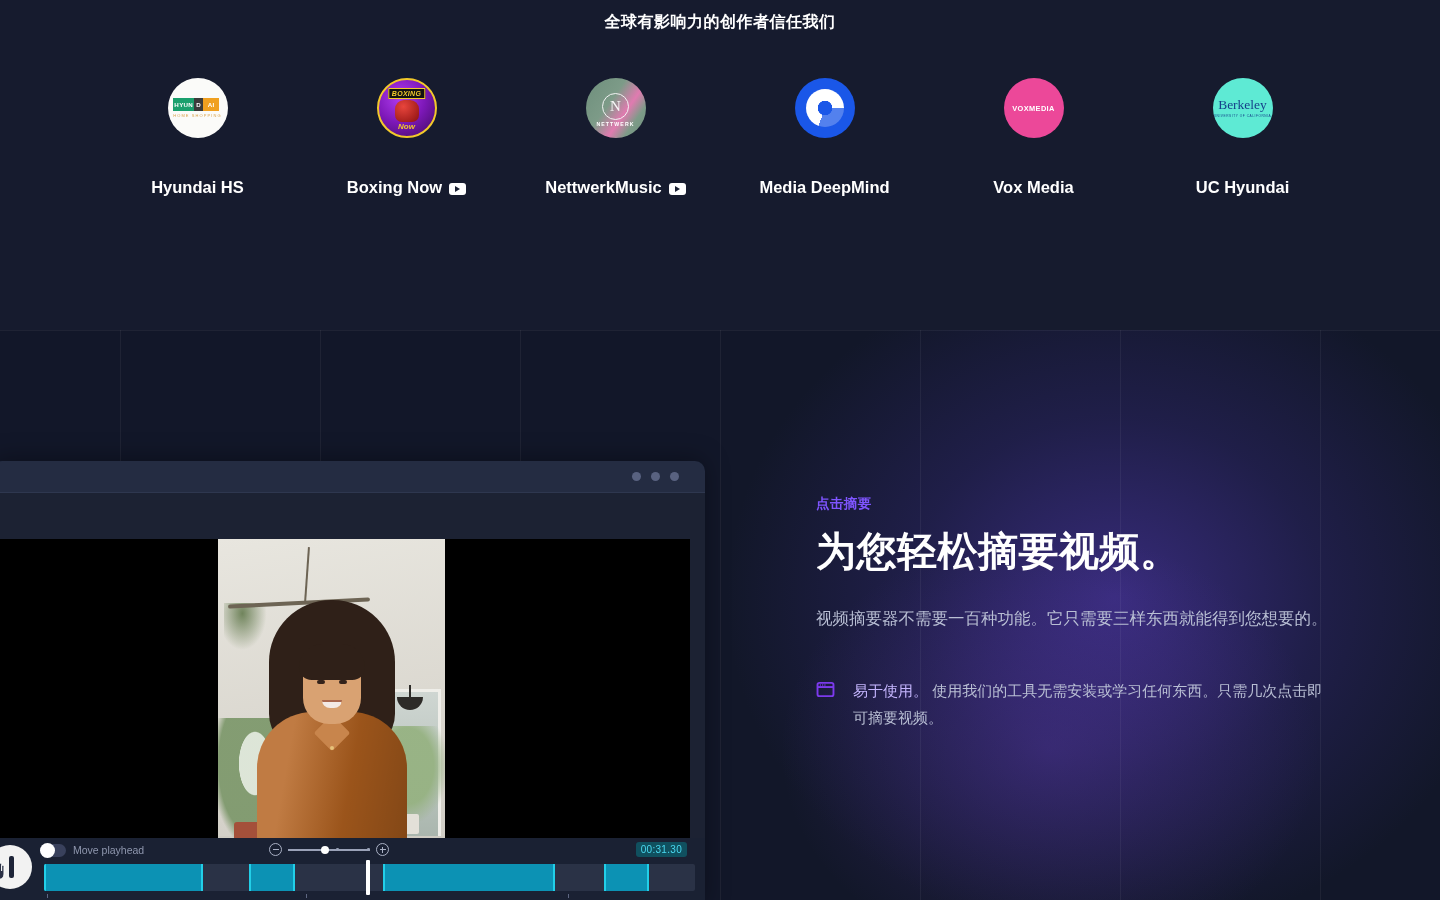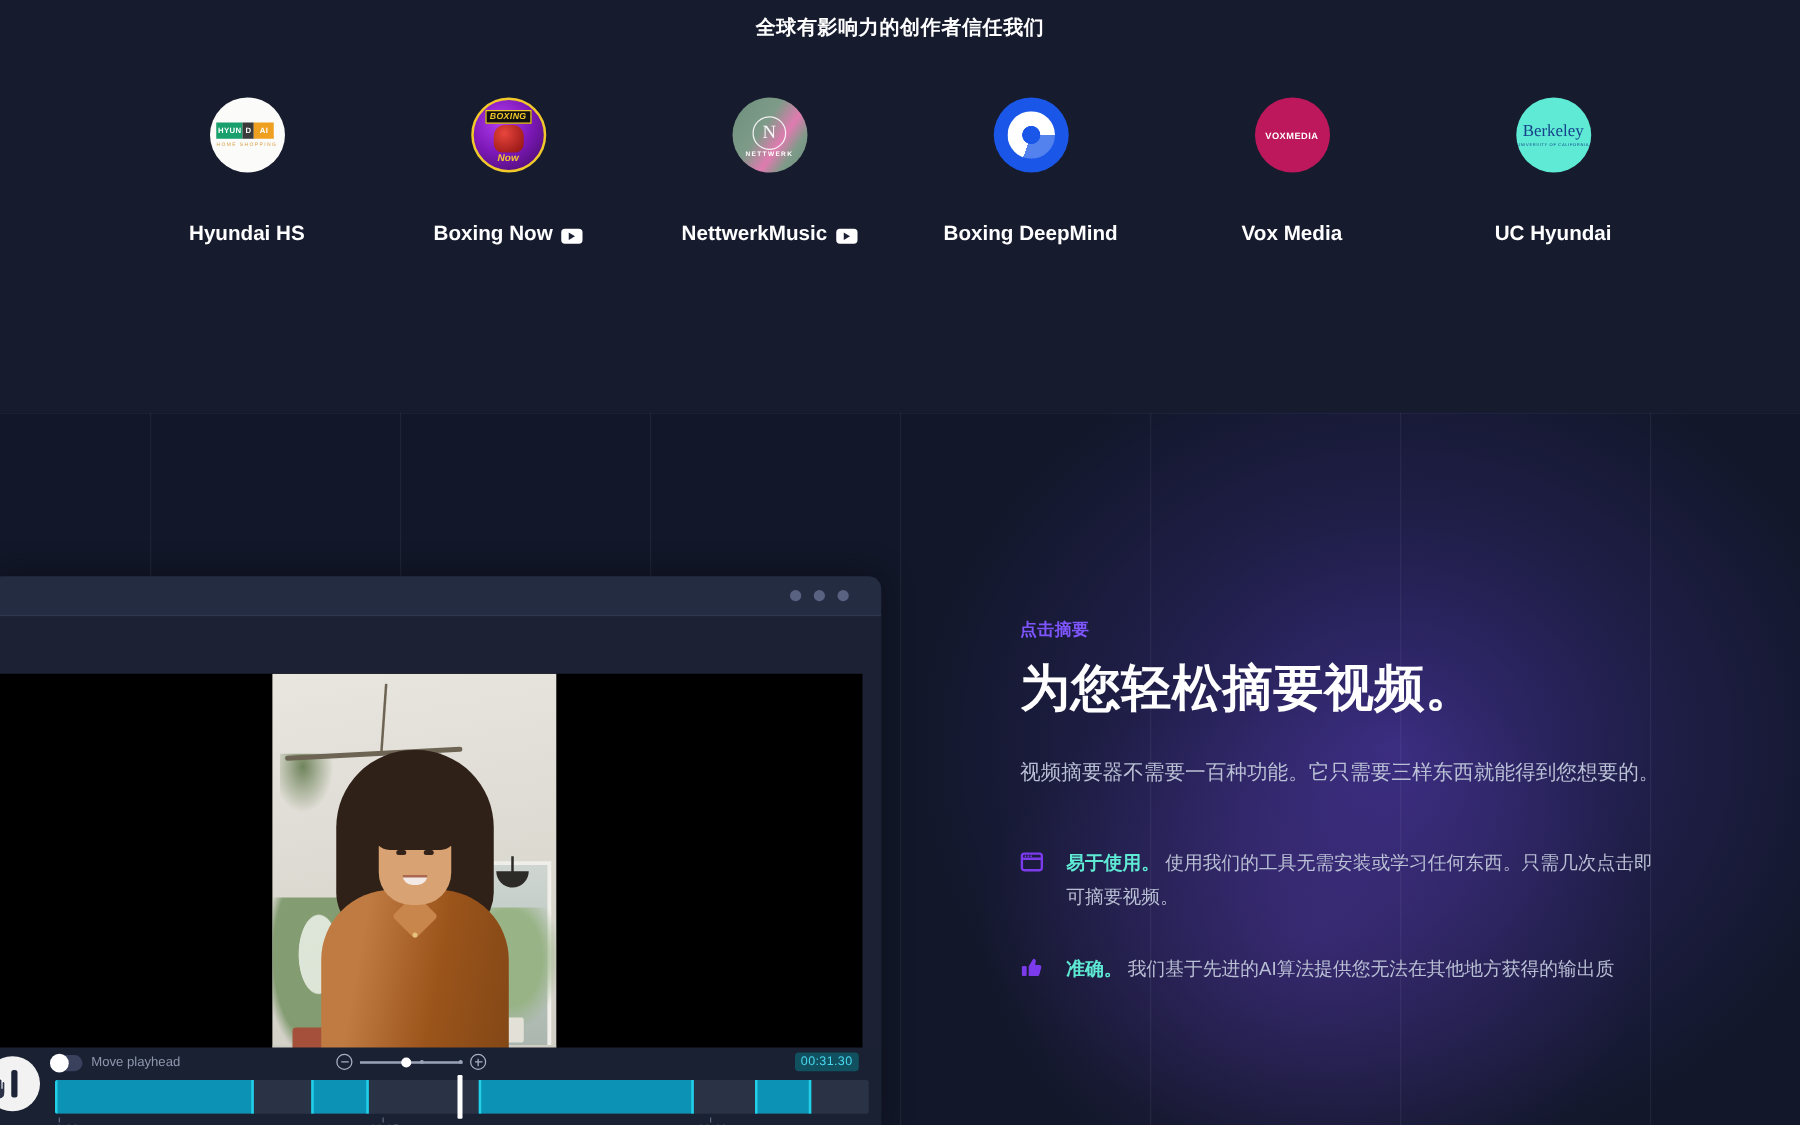--- a/index.html
+++ b/index.html
@@ -78,21 +78,21 @@
 
   
   .lg-deepmind{ background:#1a57e8; }
   .dm-swirl{ width:38px; height:38px; border-radius:50%;
              background:
                radial-gradient(circle at 50% 50%, #1a57e8 0 7px, transparent 7.5px),
                conic-gradient(from 200deg, #ffffff 0deg 250deg, rgba(255,255,255,.25) 250deg 360deg);
   }
 
   
-  .lg-vox{ background:#be185d;justify-content:center; }
+  .lg-vox{ background:#ec4899;justify-content:center; }
   .vox-txt{ color:#fff; font-size:7.4px; font-weight:bold; letter-spacing:.4px; }
 
   
   .lg-berkeley{ background:#5eead4; flex-direction:column; }
   .bk-name{ color:#16418a; font-size:13.5px; font-family:"Liberation Serif",serif; line-height:1;}
   .bk-sub{ color:#16418a; font-size:3.2px; letter-spacing:.55px; margin-top:2px;}
 
   
   .band{
     position:absolute; left:0; top:330px; width:1440px; height:570px;
@@ -233,21 +233,21 @@
 
   
   .rightcol{ position:absolute; left:816px; top:495px; width:520px; }
   .eyebrow{ color:#7f55ff; font-size:13.5px; font-weight:bold; letter-spacing:.4px; }
   .headline{ color:#ffffff; font-size:40px; font-weight:bold; margin-top:15px; line-height:1.18; letter-spacing:.5px;}
   .lede{ color:#b9bfd4; font-size:16.5px; line-height:1.9; margin-top:28px; }
   .features{ margin-top:42px; }
   .feature{ display:flex; gap:17px; margin-bottom:30px; align-items:flex-start; }
   .fico{ width:20px; flex:0 0 20px; padding-top:3px; color:#7c3aed; }
   .ftext{ color:#b9bfd4; font-size:15px; line-height:1.86; }
-  .ftext b{ color:#5eead4; font-weight:bold; }
+  .ftext b{ color:#c4b5fd; font-weight:normal; }
 </style>
 </head>
 <body>
 
 <div class="page">
 
   <section class="logos-section">
     <div class="logos-title">全球有影响力的创作者信任我们</div>
 
     <div class="logos-row">
@@ -289,21 +289,21 @@
           <span>NettwerkMusic</span>
           <span class="yt-badge"></span>
         </div>
       </div>
 
       <div class="logo-cell">
         <div class="logo-circle lg-deepmind">
           <div class="dm-swirl"></div>
         </div>
         <div class="logo-name">
-          <span>Boxing DeepMind</span>
+          <span>Media DeepMind</span>
         </div>
       </div>
 
       <div class="logo-cell">
         <div class="logo-circle lg-vox">
           <span class="vox-txt">VOXMEDIA</span>
         </div>
         <div class="logo-name">
           <span>Vox Media</span>
         </div>
@@ -448,29 +448,17 @@
             <circle cx="9.4" cy="5.2" r=".75" fill="#7c3aed"></circle>
           </svg>
         </span>
         <span class="ftext">
           <b>易于使用。</b>
           <span>使用我们的工具无需安装或学习任何东西。只需几次点击即可摘要视频。</span>
         </span>
       </div>
 
 
-      <div class="feature">
-        <span class="fico">
-          <svg width="19" height="19" viewBox="0 0 20 20" fill="none">
-            <path d="M7.3 8.4 11.2 2c1.4 0 2.3 1 2.1 2.4l-.5 3h3.5c1.1 0 1.9 1 1.6 2l-1.6 6c-.2.8-.9 1.3-1.7 1.3H7.3V8.4z" fill="#7c3aed"></path>
-            <rect x="1.6" y="8.2" width="4" height="8.5" rx="1.1" fill="#7c3aed"></rect>
-          </svg>
-        </span>
-        <span class="ftext">
-          <b>准确。</b>
-          <span>我们基于先进的AI算法提供您无法在其他地方获得的输出质</span>
-        </span>
-      </div>
 
     </div>
   </section>
 
 </div>
 
 </body></html>

